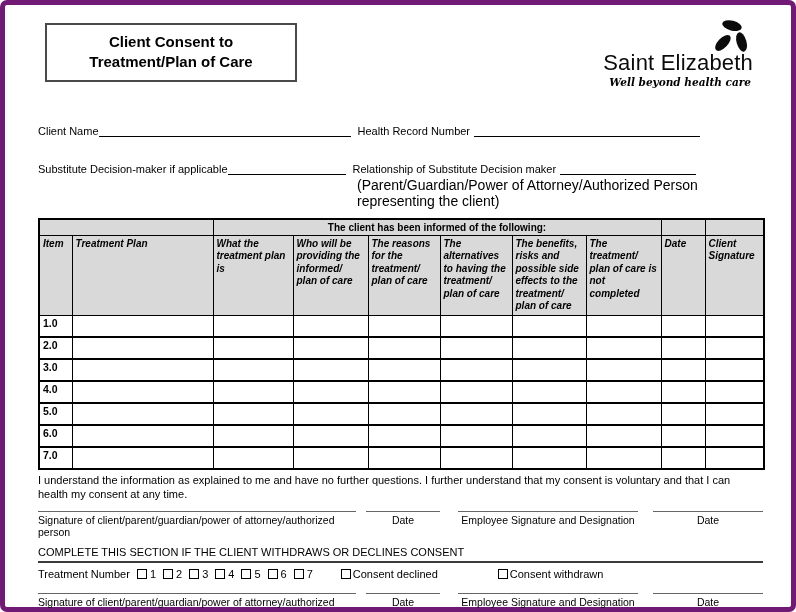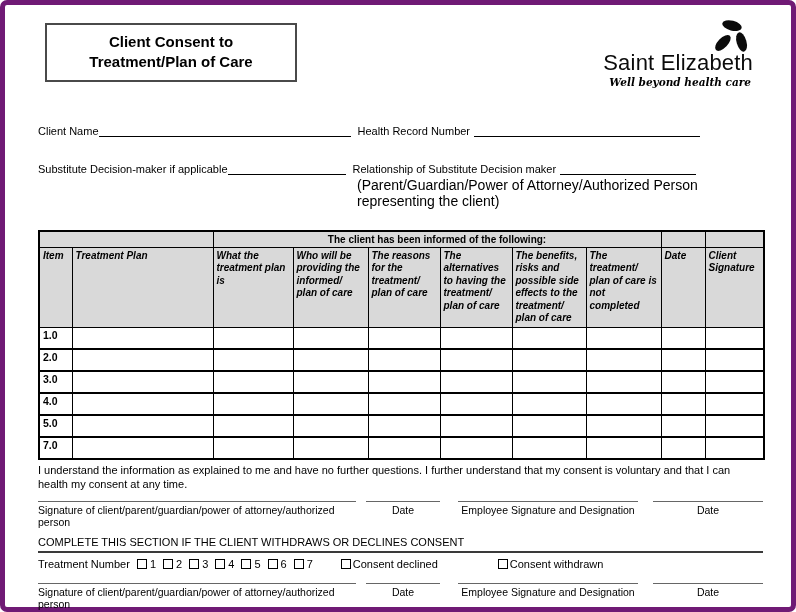--- a/index.html
+++ b/index.html
@@ -24,21 +24,21 @@
   .fill.f-hrn { width:226px; margin-left:4px; }
   .fill.f-sub { width:118px; }
   .fill.f-rel { width:136px; margin-left:4px; }
   .lbl2 { margin-left:7px; }
   .note { font-size:14px; margin:2px 0 0 319px; }
 
   .intro { font-size:11px; line-height:1.3; margin-top:9px; width:725px; }
   .intro .it { font-style:italic; }
 
   
-  table { border-collapse:collapse; width:725px; margin-top:21px; table-layout:fixed;border-radius:11px; }
+  table { border-collapse:collapse; width:725px; margin-top:9px; table-layout:fixed;border-radius:11px; }
   table, th, td { border:1px solid #000; }
   table { border-width:2px; }
   tr.banner-row td { height:16px; background:#d9d9d9; }
   td.banner { font-weight:bold; text-align:center; font-size:10px; }
   tr.head-row th { background:#d9d9d9; font-style:italic; font-weight:bold; font-size:10px; text-align:left; vertical-align:top; padding:2px 3px; height:68px; line-height:1.25; }
   tbody td { height:22px; border-bottom-width:2px; }
   tbody td.item { font-weight:bold; font-size:10.5px; vertical-align:top; padding:1px 3px; }
 
   .ack { font-size:11px; line-height:1.3; margin-top:3px; width:725px; }
 
@@ -194,20 +194,32 @@
           <td></td>
           <td></td>
           <td></td>
           <td></td>
           <td></td>
           <td></td>
           <td></td>
           <td></td>
         </tr>
       <tr>
+          <td class="item">6.0</td>
+          <td></td>
+          <td></td>
+          <td></td>
+          <td></td>
+          <td></td>
+          <td></td>
+          <td></td>
+          <td></td>
+          <td></td>
+        </tr>
+      <tr>
           <td class="item">7.0</td>
           <td></td>
           <td></td>
           <td></td>
           <td></td>
           <td></td>
           <td></td>
           <td></td>
           <td></td>
           <td></td>

